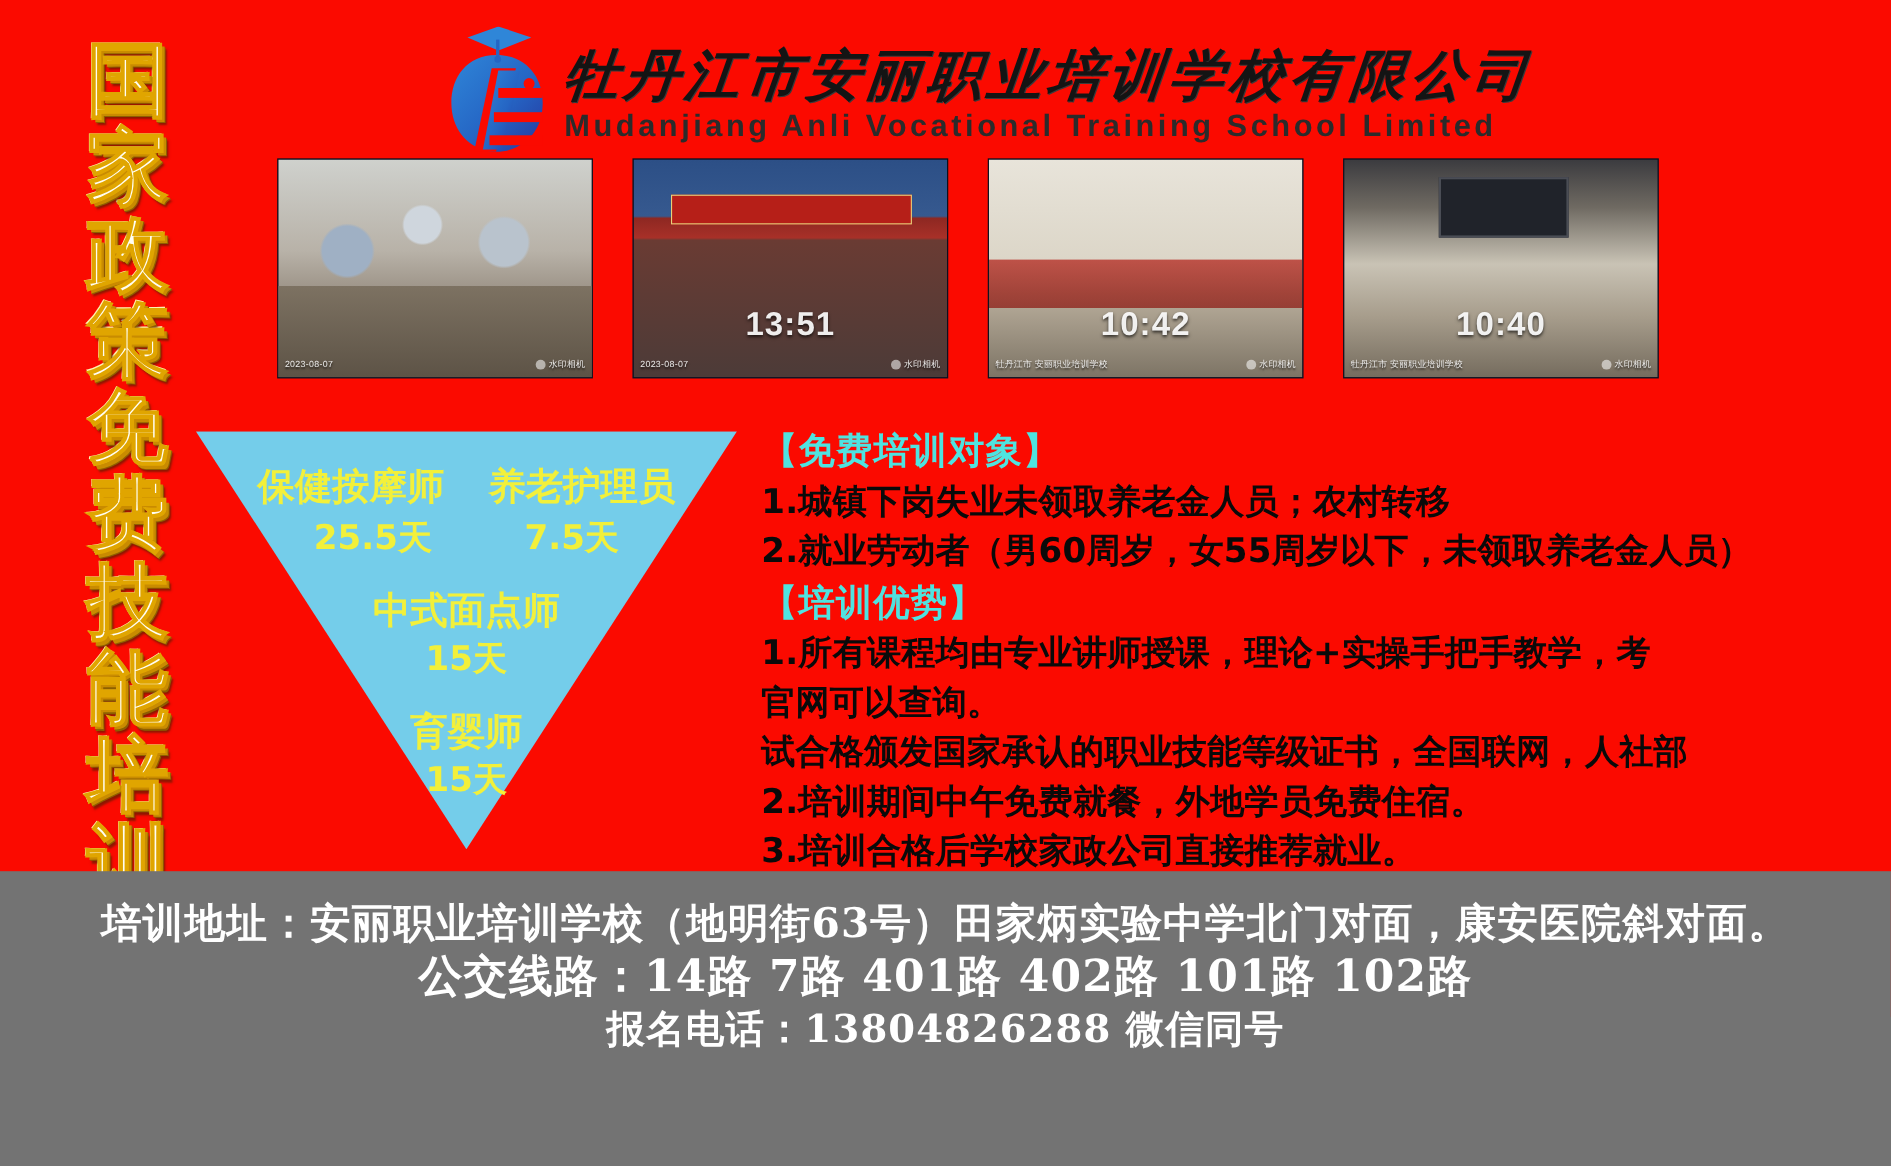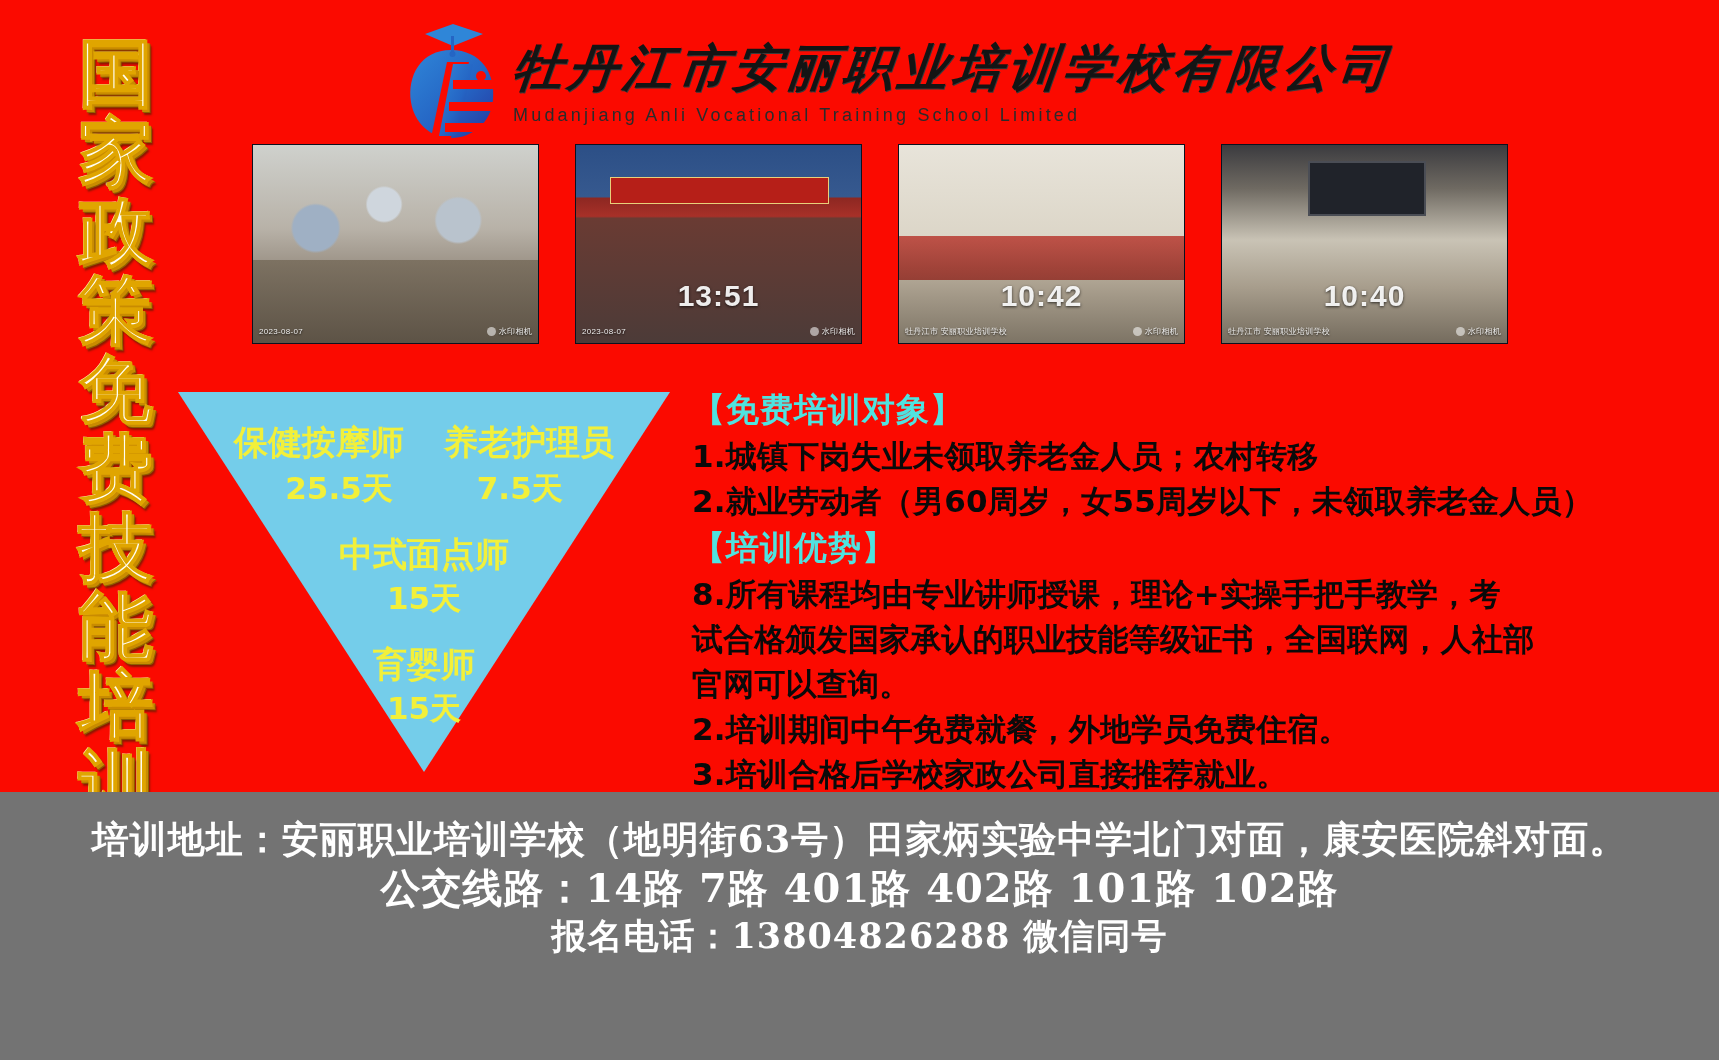--- a/index.html
+++ b/index.html
@@ -35,21 +35,21 @@
   .brand-cn{
     font-size:50px;line-height:56px;font-weight:bold;color:#141414;
     font-family:"DejaVu Serif","Liberation Serif",serif;
     letter-spacing:5px;font-style:italic;
     transform:skewX(-6deg);
     text-shadow:1px 1px 0 #3a3a3a;
     white-space:nowrap;
   }
   .brand-en{
     margin-top:6px;
-    font-size:18px;line-height:26px;color:#2b2b2b;font-weight:normal;
+    font-size:28px;line-height:26px;color:#2b2b2b;font-weight:bold;
     letter-spacing:3.2px;white-space:nowrap;
     font-family:"Liberation Sans","DejaVu Sans",sans-serif;
   }
 
   
   .photos{position:absolute;left:252px;top:144px;width:1256px;height:200px;
           display:flex;justify-content:space-between;}
   .photo{width:285px;height:198px;position:relative;overflow:hidden;
          border:1px solid rgba(0,0,0,.25);background:#0f172a;}
   .ph-stamp{
@@ -246,23 +246,23 @@
       <div class="tri-low">育婴师</div>
       <div class="tri-low-d">15天</div>
     </div>
   </div>
 
   <div class="info">
     <div class="head">【免费培训对象】</div>
     <div class="line">1.城镇下岗失业未领取养老金人员；农村转移</div>
     <div class="line">2.就业劳动者（男60周岁，女55周岁以下，未领取养老金人员）</div>
     <div class="head">【培训优势】</div>
-    <div class="line">8.所有课程均由专业讲师授课，理论+实操手把手教学，考</div>
+    <div class="line">1.所有课程均由专业讲师授课，理论+实操手把手教学，考</div>
+    <div class="line">官网可以查询。</div>
     <div class="line">试合格颁发国家承认的职业技能等级证书，全国联网，人社部</div>
-    <div class="line">官网可以查询。</div>
     <div class="line">2.培训期间中午免费就餐，外地学员免费住宿。</div>
     <div class="line">3.培训合格后学校家政公司直接推荐就业。</div>
   </div>
 
   <div class="footer">
     <div class="f1">培训地址：安丽职业培训学校（地明街63号）田家炳实验中学北门对面，康安医院斜对面。</div>
     <div class="f2">公交线路：14路 7路 401路 402路 101路 102路</div>
     <div class="f3">报名电话：13804826288 微信同号</div>
   </div>
 

